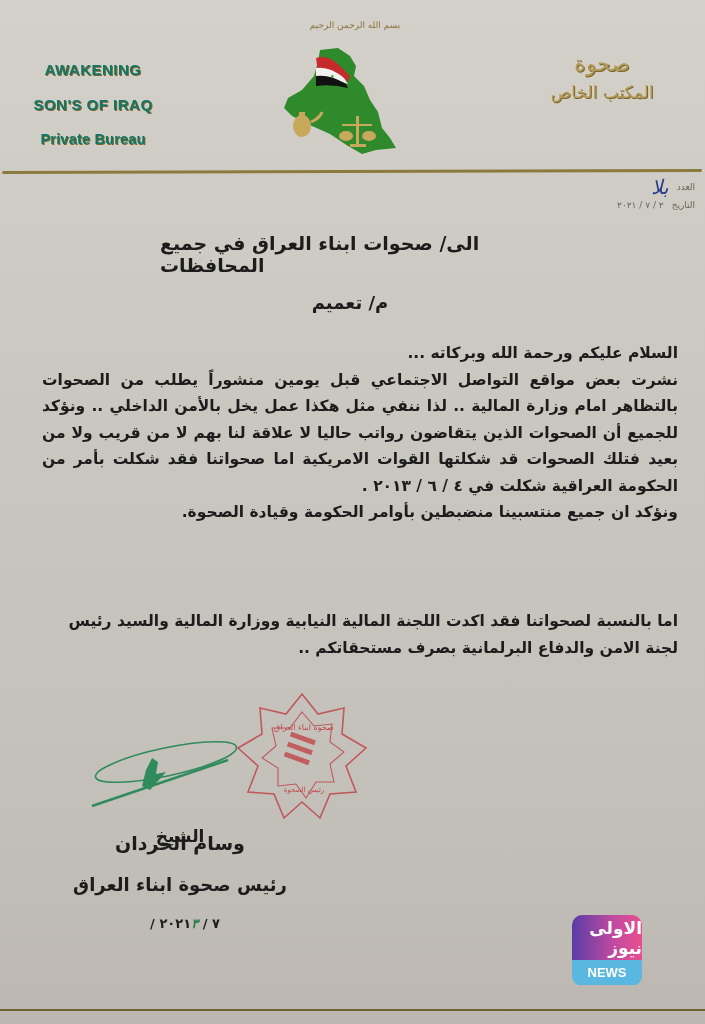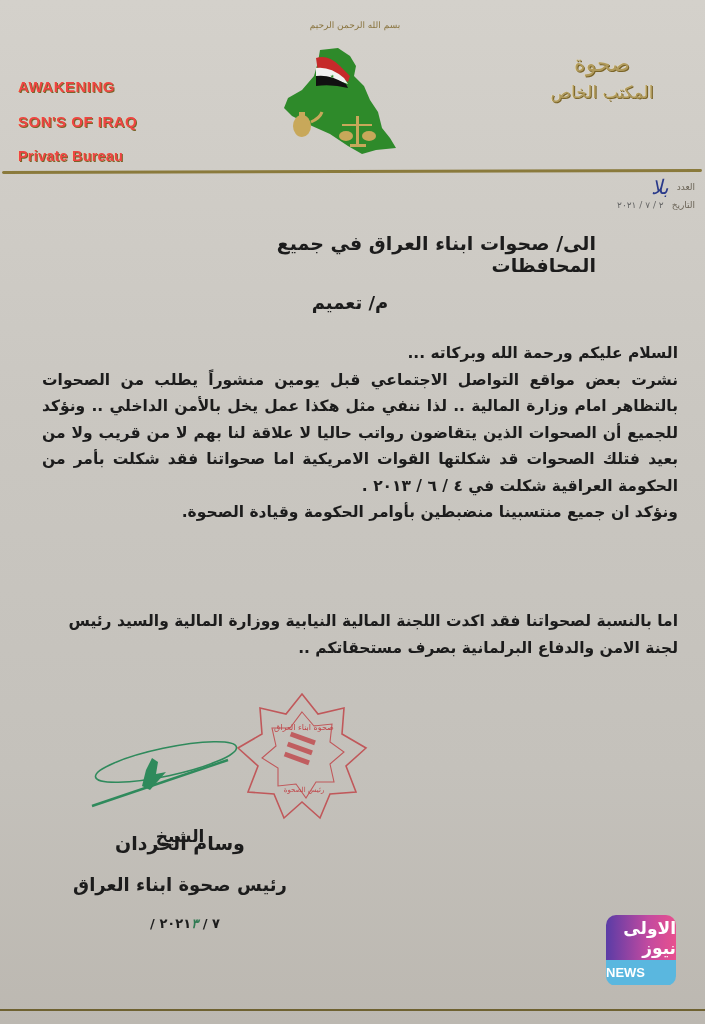--- a/index.html
+++ b/index.html
@@ -1,53 +1,53 @@
 <!DOCTYPE html>
 <html><head>
 <meta charset="utf-8">
 <style>
   html,body{margin:0;padding:0;}
   body{width:705px;height:1024px;overflow:hidden;position:relative;
     background:linear-gradient(180deg,#d4d1cb 0%,#cac7c1 40%,#c4c1bb 75%,#bcb8b1 100%);
     font-family:"DejaVu Sans",sans-serif;}
   .paper{position:absolute;left:0;top:0;width:705px;height:1024px;}
   .basmala{position:absolute;left:275px;top:20px;width:160px;text-align:center;font-family:"DejaVu Serif",serif;font-size:9px;color:#8a7540;}
-  .en-logo{position:absolute;left:18px;top:69px;width:150px;text-align:left;color:#ef4444;font-family:"Liberation Sans",sans-serif;font-weight:bold;
+  .en-logo{position:absolute;left:18px;top:52px;width:150px;text-align:center;color:#0f766e;font-family:"Liberation Sans",sans-serif;font-weight:bold;
     text-shadow:1px 1px 0 #7a6428, -0.5px -0.5px 0 #e8d9a8;}
   .en-logo div{font-size:15px;line-height:35px;letter-spacing:0.5px;}
   .en-logo div:last-child{font-size:14.5px;letter-spacing:0.2px;}
   .ar-logo{position:absolute;left:512px;top:50px;width:180px;text-align:center;color:#b09a5c;direction:rtl;font-family:"DejaVu Serif",serif;
     text-shadow:1px 1px 0 #7a6428,-0.5px -0.5px 0 #eee3c0;}
   .ar-logo .l1{font-size:22px;line-height:28px;}
   .ar-logo .l2{font-size:30px;line-height:40px;font-weight:bold;}
   .ar-logo .l3{font-size:17px;line-height:28px;}
   .emblem{position:absolute;left:278px;top:42px;width:130px;height:120px;}
   .rule{position:absolute;left:2px;top:170px;width:700px;height:3px;background:#8a7a3c;border-radius:2px;transform:rotate(-0.15deg);}
   .ref{position:absolute;right:10px;top:180px;direction:rtl;color:#6b6457;font-size:9px;}
   .ref .row{display:flex;align-items:center;gap:8px;height:14px;}
   .ref .hw{font-family:"DejaVu Serif",serif;color:#2a3a8a;font-size:20px;font-style:italic;}
   .ref .date{font-size:9px;color:#666;}
   .txt{position:absolute;direction:rtl;text-align:right;color:#1c1c1c;font-family:"DejaVu Sans",sans-serif;}
-  .to{left:166px;top:232px;width:430px;font-size:19px;font-weight:bold;text-align:right;}
+  .to{left:160px;top:232px;width:430px;font-size:19px;font-weight:bold;text-align:left;}
   .subj{left:250px;top:292px;width:200px;font-size:18px;font-weight:bold;text-align:center;}
   .body{left:42px;top:340px;width:636px;font-size:15.5px;font-weight:bold;line-height:26.5px;text-align:justify;text-align-last:right;}
   .body p{margin:0;}
   .emph{left:100px;top:560px;width:500px;font-size:18px;font-weight:bold;}
   .para2{left:42px;top:608px;width:636px;font-size:15.5px;font-weight:bold;line-height:26.5px;}
   .para2 p{margin:0;}
   .sig-title{left:140px;top:790px;width:80px;font-size:17px;font-weight:bold;text-align:center;margin-top:36px;}
   .sig-name{left:100px;top:832px;width:160px;font-size:19px;font-weight:bold;text-align:center;}
   .sig-role{left:70px;top:874px;width:220px;font-size:18px;font-weight:bold;text-align:center;}
   .sig-date{left:110px;top:916px;width:150px;font-size:13px;font-weight:bold;text-align:center;direction:ltr;}
   .sig-date .d{color:#2f7a52;font-style:italic;}
   .signature{position:absolute;left:88px;top:730px;width:150px;height:80px;}
   .stamp{position:absolute;left:232px;top:690px;width:140px;height:140px;}
-  .badge{position:absolute;left:606px;top:915px;width:70px;height:71px;border-radius:10px;overflow:hidden;}
+  .badge{position:absolute;left:572px;top:915px;width:70px;height:71px;border-radius:10px;overflow:hidden;}
   .badge .top{height:45px;background:linear-gradient(90deg,#5a3ca6,#c24aa0 60%,#e8508e);display:flex;align-items:center;justify-content:center;color:#fff;font-weight:bold;font-size:17px;direction:rtl;}
-  .badge .bot{height:25px;background:#5ab7df;color:#fff;font-family:"Liberation Sans",sans-serif;font-weight:bold;font-size:13px;text-align:left;line-height:25px;}
+  .badge .bot{height:25px;background:#5ab7df;color:#fff;font-family:"Liberation Sans",sans-serif;font-weight:bold;font-size:13px;text-align:center;line-height:25px;}
   .bottom-rule{position:absolute;left:0;top:1009px;width:705px;height:2px;background:#6f6231;}
 </style>
 </head>
 <body>
 
 <div class="paper">
 
   <div class="basmala">بسم الله الرحمن الرحيم</div>
 
   <div class="en-logo">

